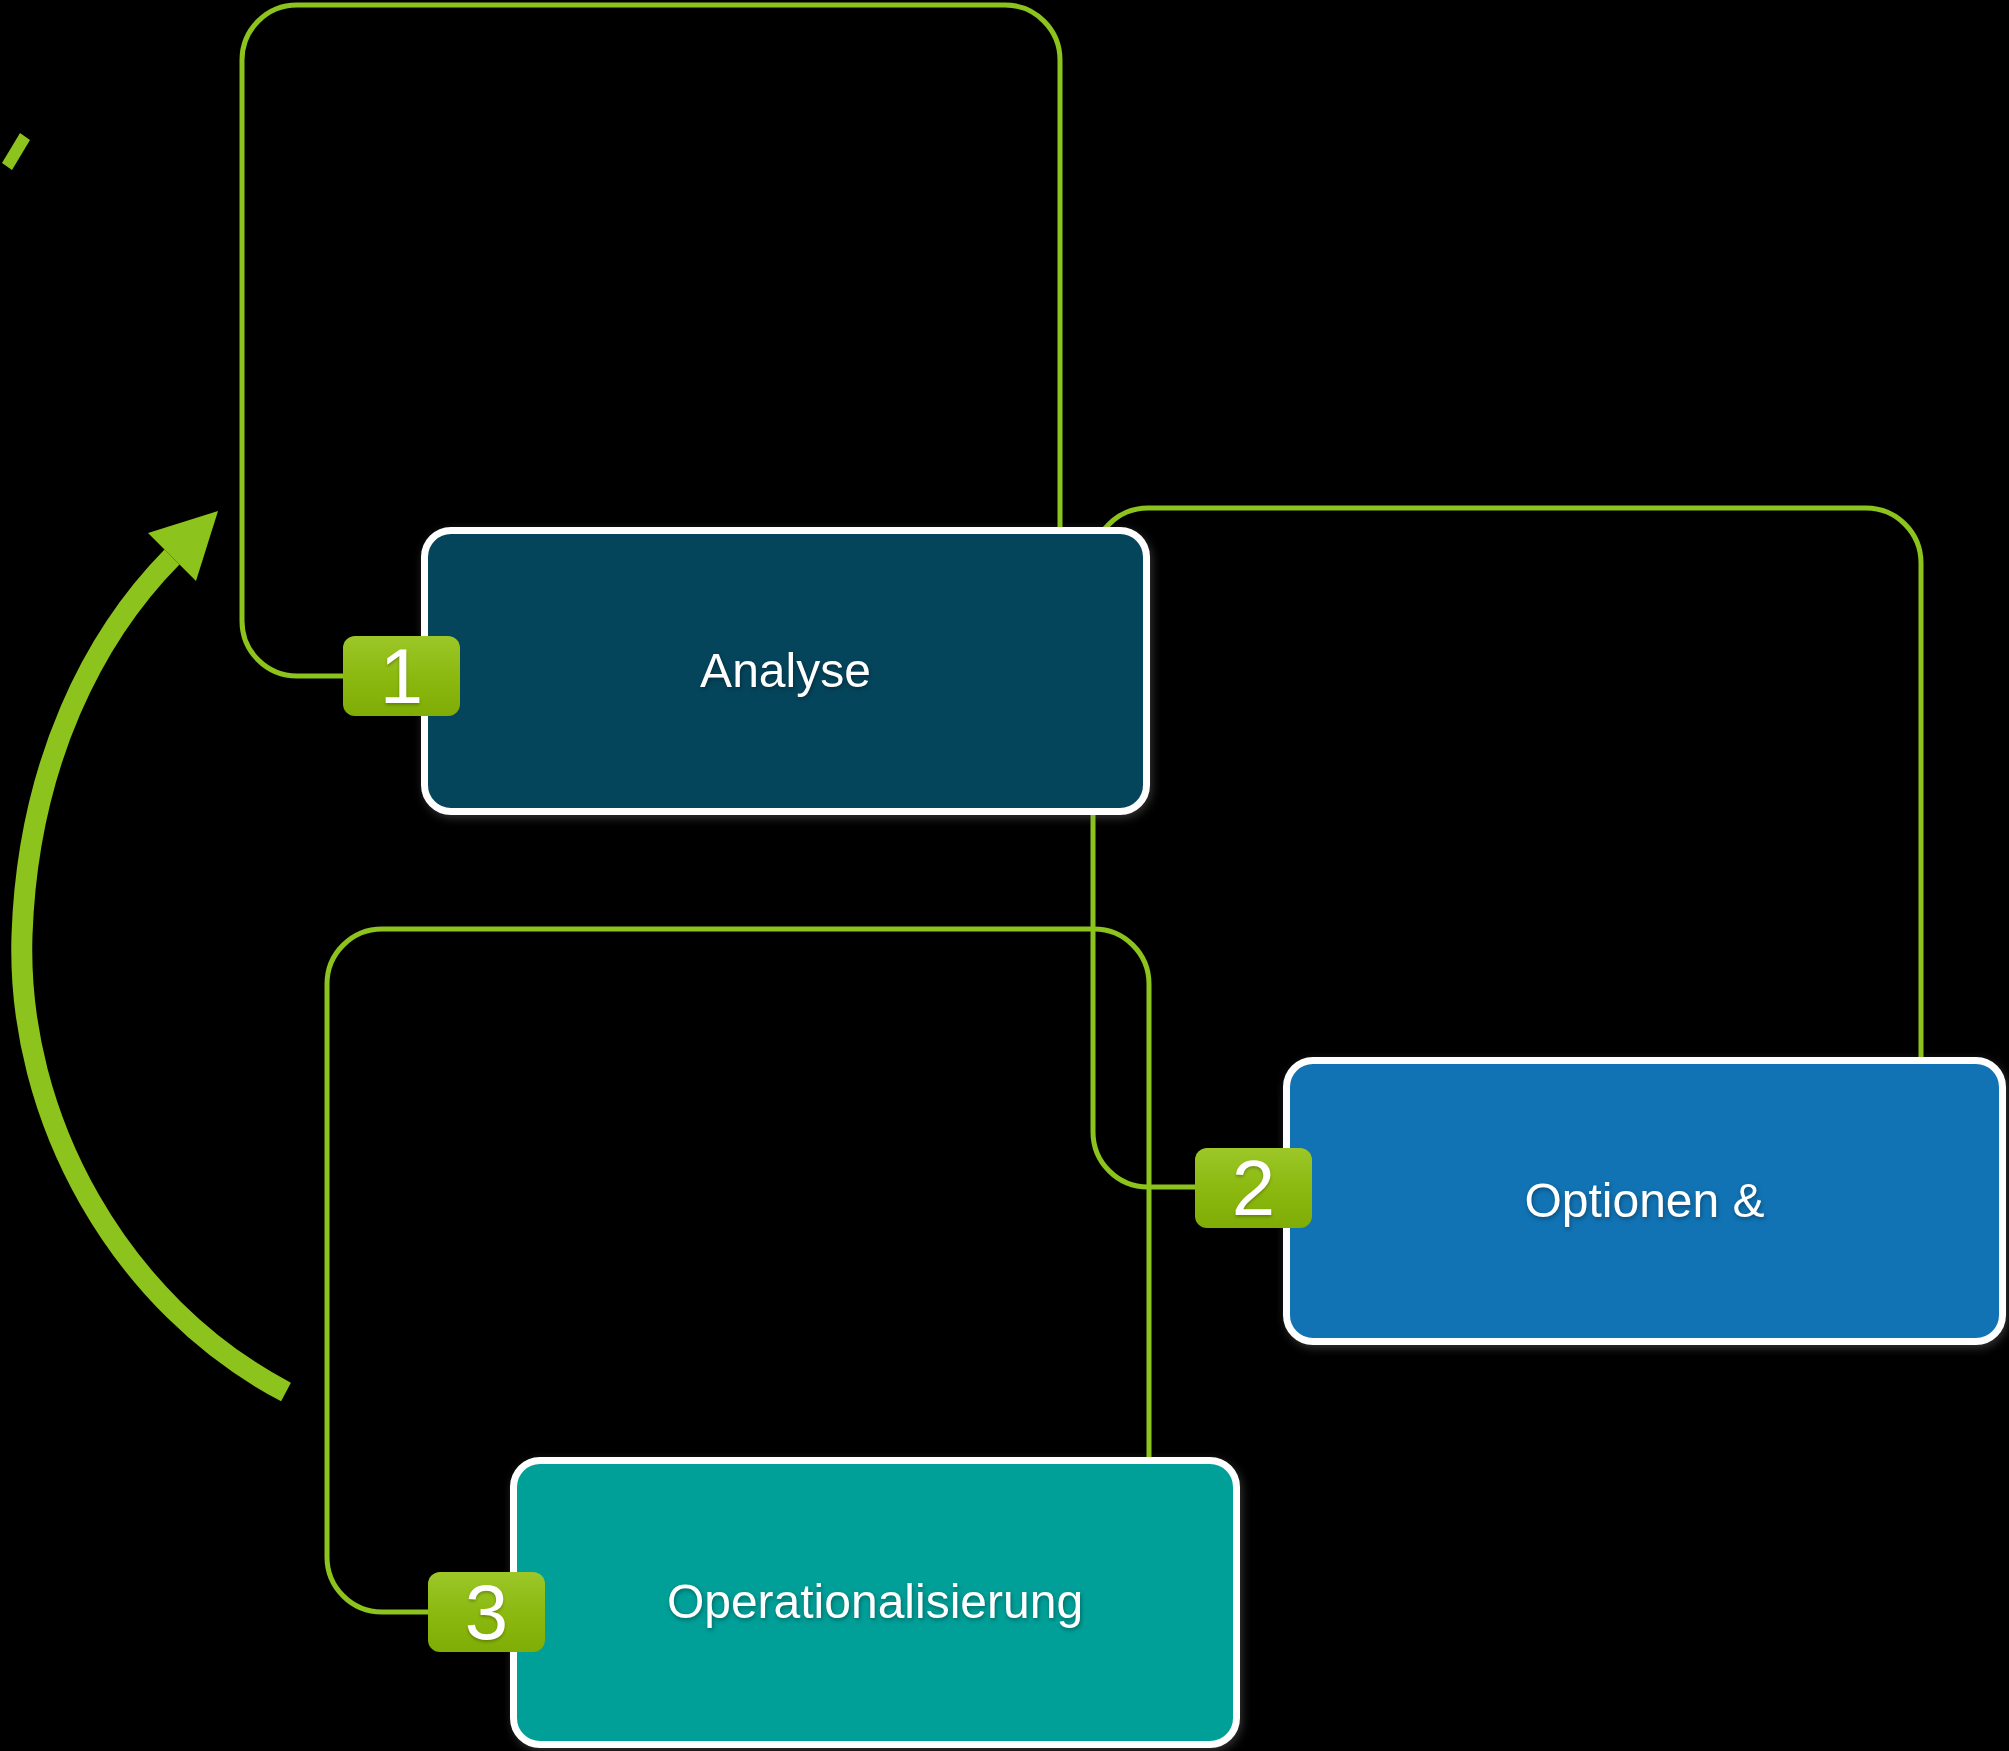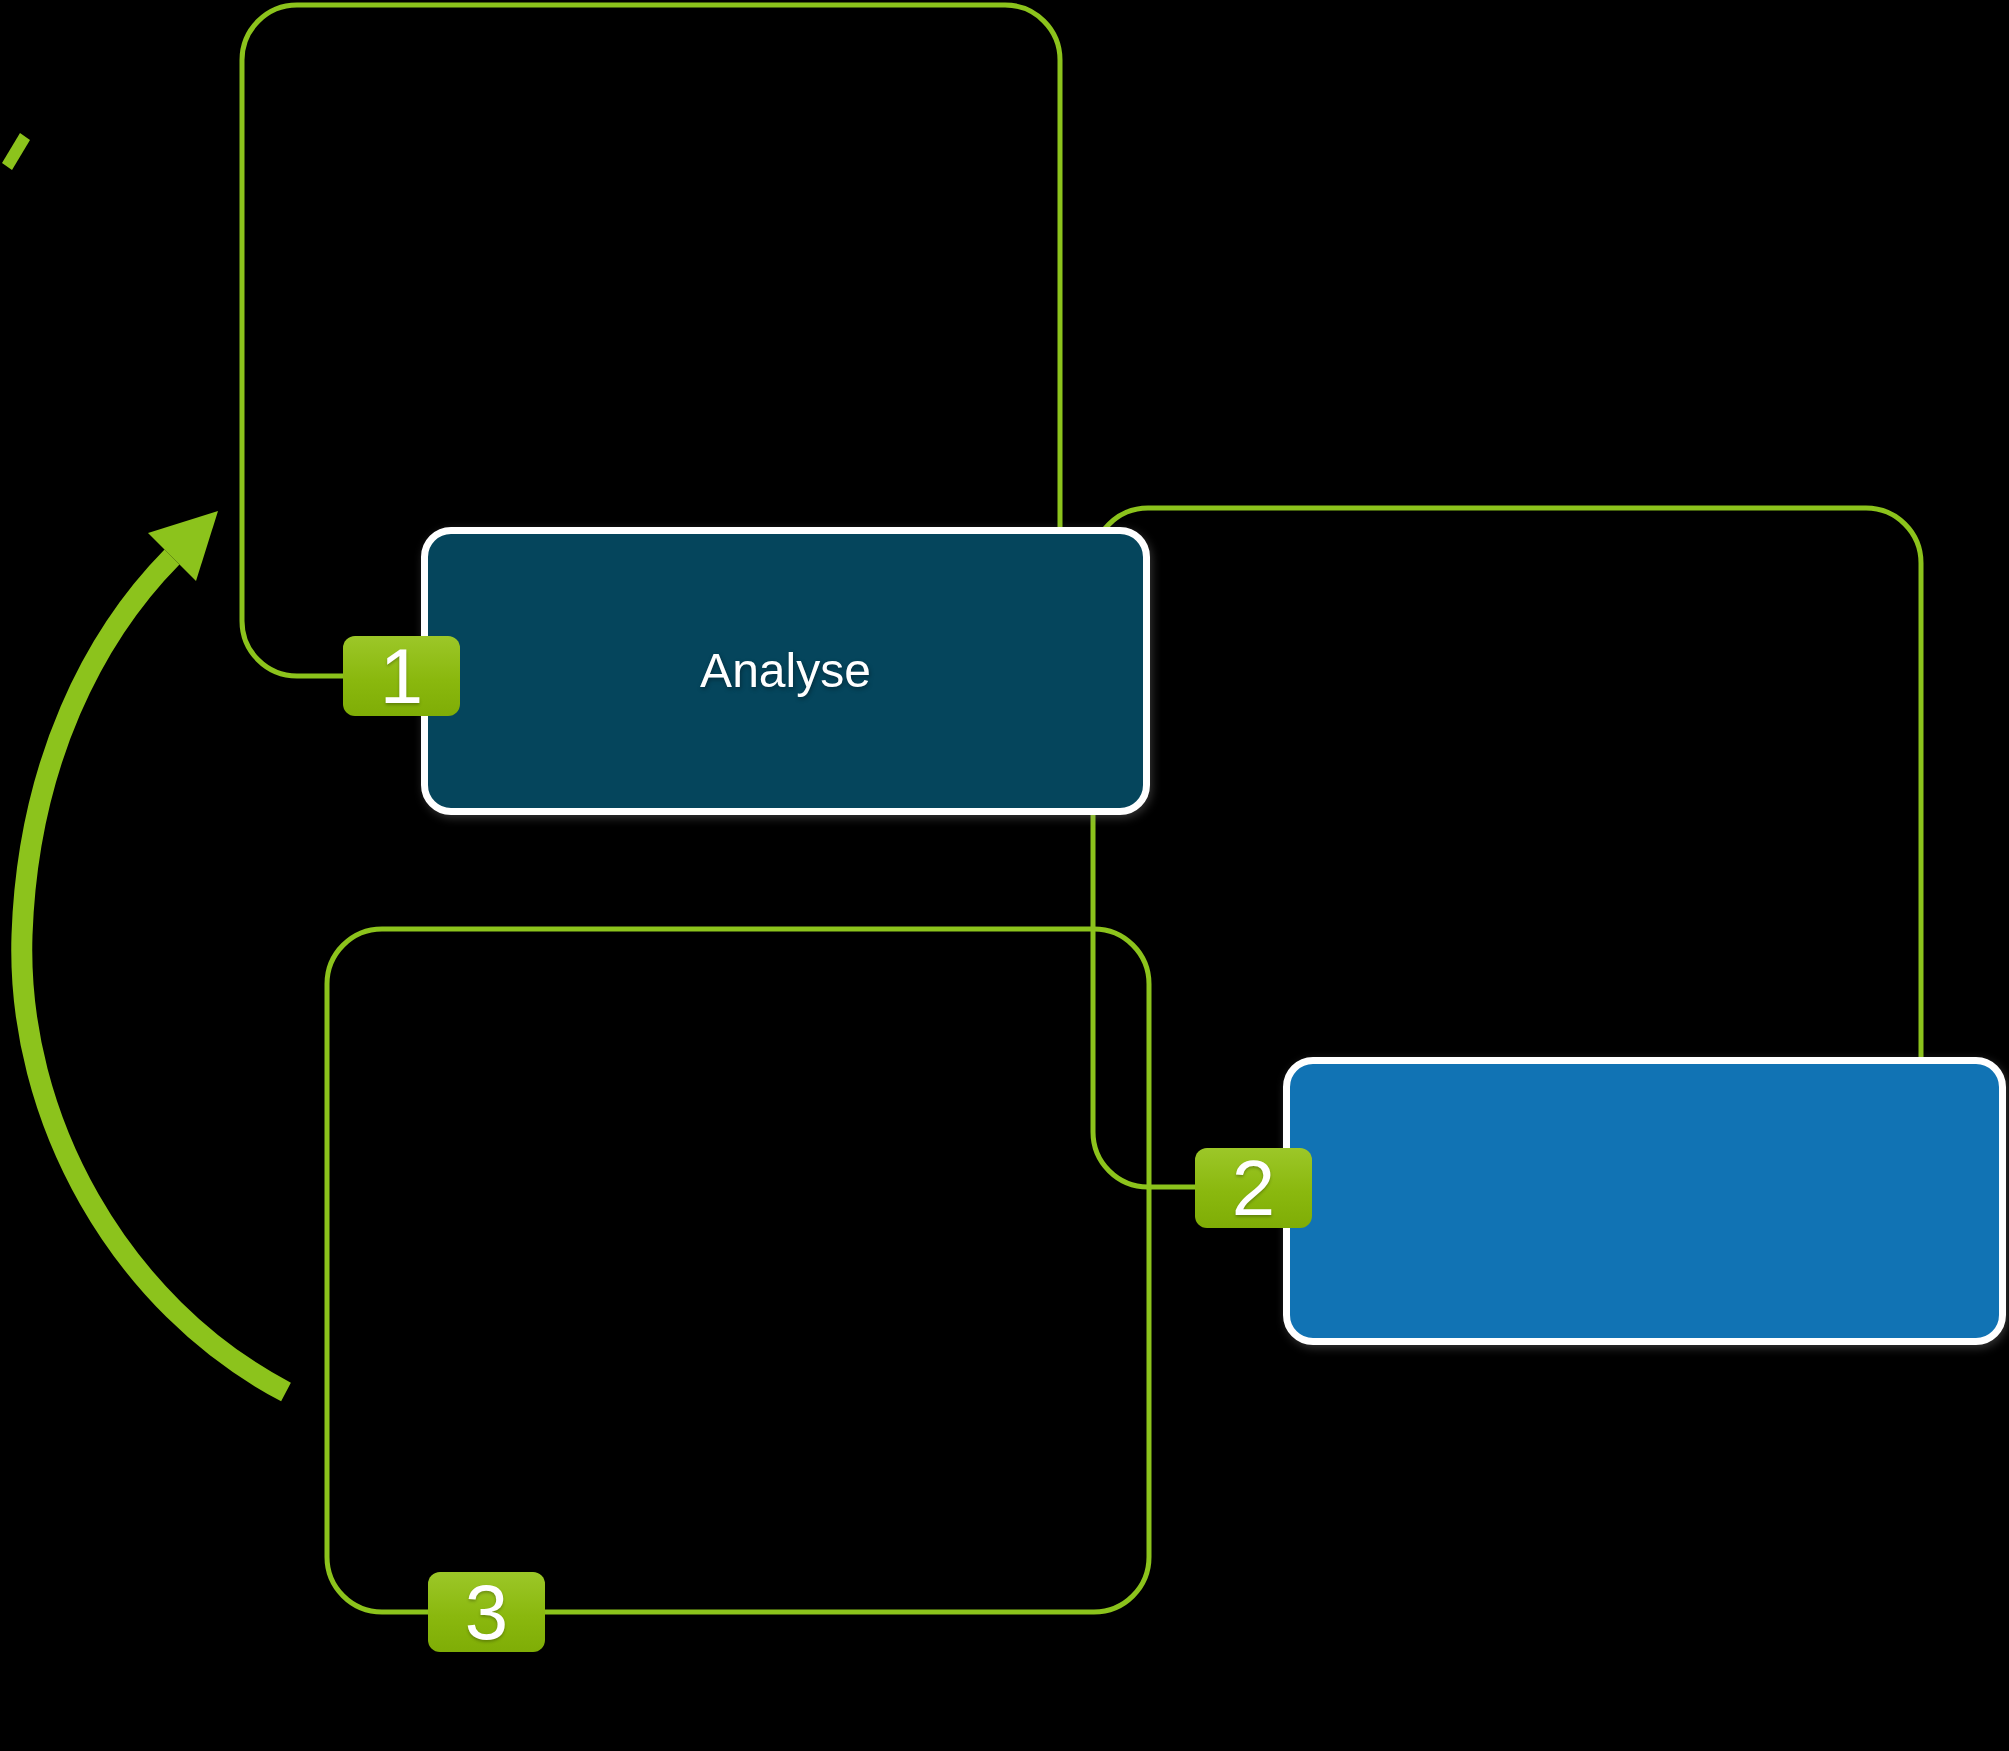--- a/index.html
+++ b/index.html
@@ -81,22 +81,26 @@
     <polygon points="218,511 196,581 148,533" fill="#8cc31c"></polygon>
 
     <polygon points="2,163 20,133 30,140 12,170" fill="#8cc31c"></polygon>
   </svg>
 
   <div class="process-box" id="box-analyse">
     <span>Analyse</span>
   </div>
 
   <div class="process-box" id="box-optionen">
+    <span>Optionen &amp;</span>
   </div>
 
+  <div class="process-box" id="box-operationalisierung">
+    <span>Operationalisierung</span>
+  </div>
 
   <div class="step-badge" id="badge-1">
     <span>1</span>
   </div>
 
   <div class="step-badge" id="badge-2">
     <span>2</span>
   </div>
 
   <div class="step-badge" id="badge-3">

